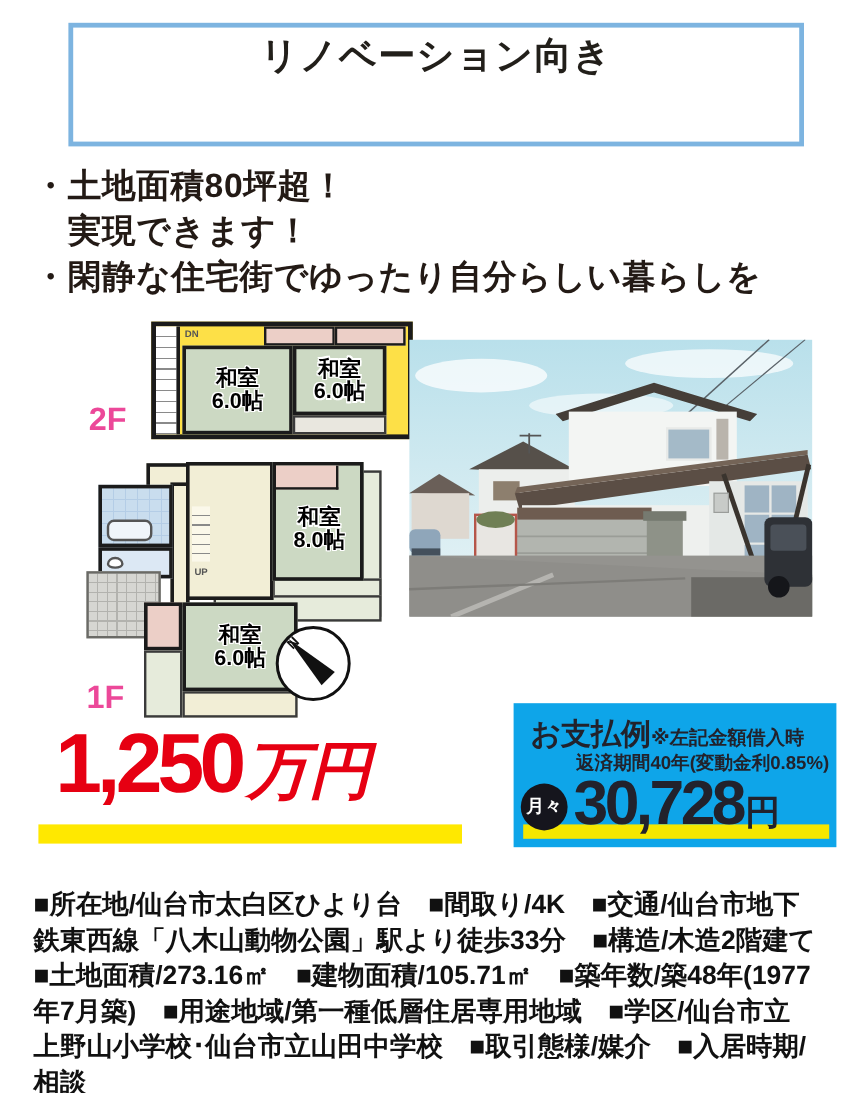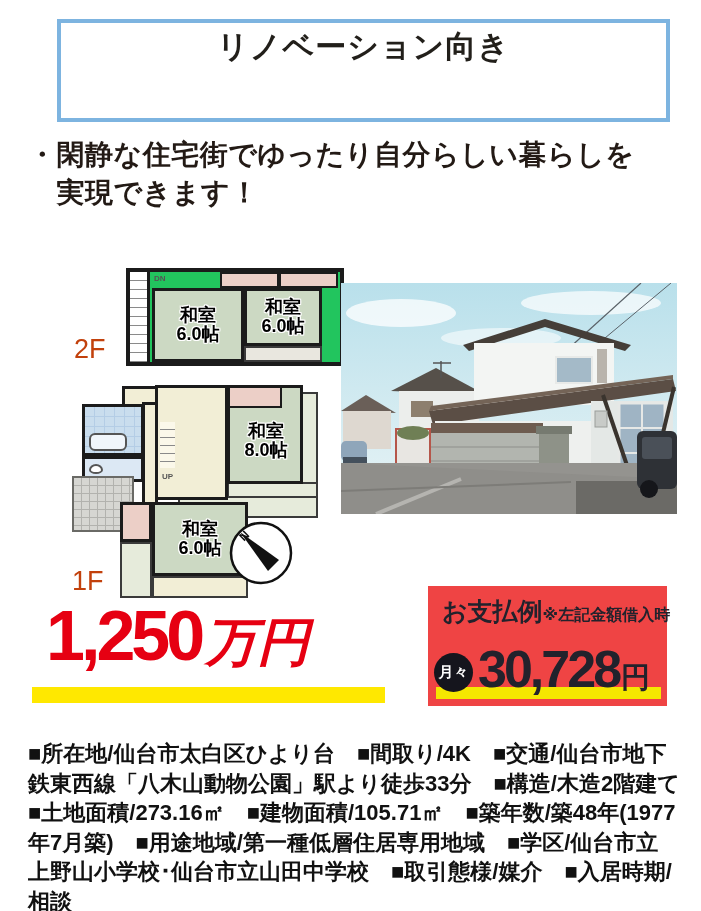--- a/index.html
+++ b/index.html
@@ -18,31 +18,31 @@
     font-size:31px;font-weight:800;color:#ffffff;letter-spacing:1px;}
 
   
   .highlights{left:28px;top:136px;width:660px;font-size:28px;font-weight:800;
     line-height:38px;color:#231a15;letter-spacing:0.5px;}
 
   
   .room-label{font-weight:800;text-align:center;color:#000;line-height:19px;font-size:18px;
     text-shadow:-1px -1px 0 #fff,1px -1px 0 #fff,-1px 1px 0 #fff,1px 1px 0 #fff,0 -1px 0 #fff,0 1px 0 #fff,-1px 0 0 #fff,1px 0 0 #fff;}
   .room-label span{display:block;}
-  .floor-tag{font-size:27px;font-weight:400;color:#c2410c;}
+  .floor-tag{font-size:27px;font-weight:700;color:#ec4899;}
   .wall{border:3px solid #1b1b1b;}
   .wall2{border:2px solid #3a3a3a;}
   .tatami{background:#ccd9c3;}
   .cream{background:#f2eed6;}
   .pink{background:#eccfc7;}
   .pale{background:#e6ebdb;}
   .tiny-label{font-size:8px;color:#555;font-weight:700;}
 
   
-  .plan2f{left:126px;top:268px;width:218px;height:98px;background:#22c55e;border:4px solid #1b1b1b;}
+  .plan2f{left:126px;top:268px;width:218px;height:98px;background:#fde047;border:4px solid #1b1b1b;}
   .stairs{left:0;top:0;width:20px;height:90px;background:#fff;border-right:3px solid #1b1b1b;
     background-image:repeating-linear-gradient(to bottom,transparent 0,transparent 8px,#8a8a8a 8px,#8a8a8a 9px);}
   .closet2f{right:2px;top:0;width:118px;height:16px;display:flex;}
   .closet2f div{flex:1;background:#eccfc7;border:2px solid #1b1b1b;}
 
   
   .plan1f{left:68px;top:384px;width:296px;height:216px;}
   .entrance{background:#d6d6d2;border:2px solid #6a6a66;
     background-image:repeating-linear-gradient(to bottom,transparent 0,transparent 7px,#b2b2ae 7px,#b2b2ae 8px),
                      repeating-linear-gradient(to right,transparent 0,transparent 7px,#b2b2ae 7px,#b2b2ae 8px);}
@@ -52,21 +52,21 @@
   .tub{background:#f0f5fa;border:2px solid #555;border-radius:6px;}
   .stairlines{background-image:repeating-linear-gradient(to bottom,transparent 0,transparent 7px,#8a8a8a 7px,#8a8a8a 8px);}
 
   
   .price-bar{left:32px;top:687px;width:353px;height:16px;background:#ffe800;}
   .price{left:46px;top:603px;display:flex;align-items:baseline;color:#e60012;z-index:3;}
   .price .num{font-size:70px;font-weight:800;line-height:0.95;letter-spacing:-4px;}
   .price .unit{font-size:52px;font-weight:800;letter-spacing:0;margin-left:4px;font-style:italic;}
 
   
-  .paybox{left:428px;top:586px;width:239px;height:120px;background:#ef4444;color:#22222c;}
+  .paybox{left:428px;top:586px;width:269px;height:120px;background:#0ea5e9;color:#22222c;}
   .pay-head{position:absolute;left:14px;top:9px;display:flex;align-items:baseline;white-space:nowrap;}
   .pay-title{font-size:25px;font-weight:800;}
   .pay-note1{font-size:16px;font-weight:700;}
   .pay-note2{position:absolute;right:6px;top:40px;font-size:15.5px;font-weight:700;white-space:nowrap;}
   .pay-yellow{position:absolute;left:8px;right:6px;bottom:7px;height:12px;background:#f5e700;}
   .pay-month{position:absolute;left:6px;bottom:14px;width:39px;height:39px;border-radius:50%;
     background:#15151d;color:#fff;display:flex;align-items:center;justify-content:center;
     font-size:15px;font-weight:800;}
   .pay-amount{position:absolute;left:50px;bottom:8px;display:flex;align-items:baseline;}
   .pay-amount .num{font-size:52px;font-weight:800;line-height:0.9;letter-spacing:-3px;margin-top:22px;}
@@ -77,22 +77,23 @@
     line-height:29.5px;color:#111;letter-spacing:0px;}
 </style>
 </head>
 <body>
 
 <div class="abs header-box">
   <div class="header-top">リノベーション向き</div>
 </div>
 
 <div class="abs highlights">
+  <div>・土地面積80坪超！</div>
+  <div>　実現できます！</div>
   <div>・閑静な住宅街でゆったり自分らしい暮らしを</div>
-  <div>　実現できます！</div>
 </div>
 
 <div class="abs plan2f">
   <div class="abs stairs"></div>
   <div class="abs tiny-label" style="left:24px;top:2px;">DN</div>
   <div class="abs closet2f">
       <div></div>
       <div></div>
     </div>
   <div class="abs tatami wall" style="left:22px;top:16px;width:92px;height:74px;display:flex;align-items:center;justify-content:center;">
@@ -235,20 +236,21 @@
 <div class="abs price">
   <span class="num">1,250</span>
   <span class="unit">万円</span>
 </div>
 
 <div class="abs paybox">
   <div class="pay-head">
     <span class="pay-title">お支払例</span>
     <span class="pay-note1">※左記金額借入時</span>
   </div>
+  <div class="pay-note2">返済期間40年(変動金利0.85%)</div>
   <div class="pay-yellow"></div>
   <div class="pay-month">月々</div>
   <div class="pay-amount">
     <span class="num">30,728</span>
     <span class="unit">円</span>
   </div>
 </div>
 
 <div class="abs details">■所在地/仙台市太白区ひより台　■間取り/4K　■交通/仙台市地下鉄東西線「八木山動物公園」駅より徒歩33分　■構造/木造2階建て　■土地面積/273.16㎡　■建物面積/105.71㎡　■築年数/築48年(1977年7月築)　■用途地域/第一種低層住居専用地域　■学区/仙台市立上野山小学校･仙台市立山田中学校　■取引態様/媒介　■入居時期/相談</div>
 

